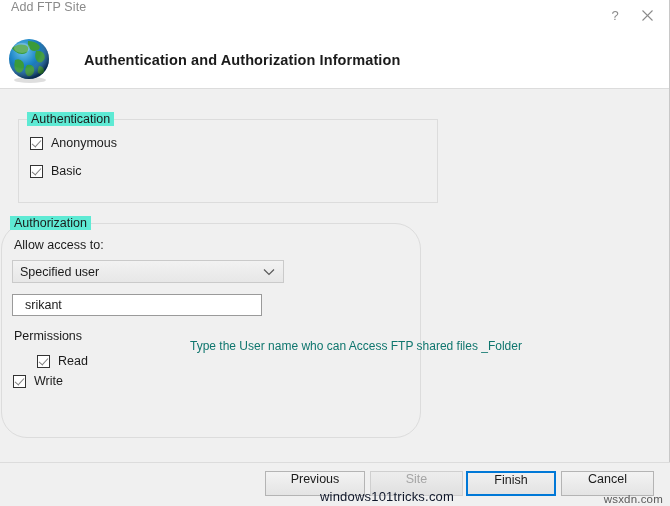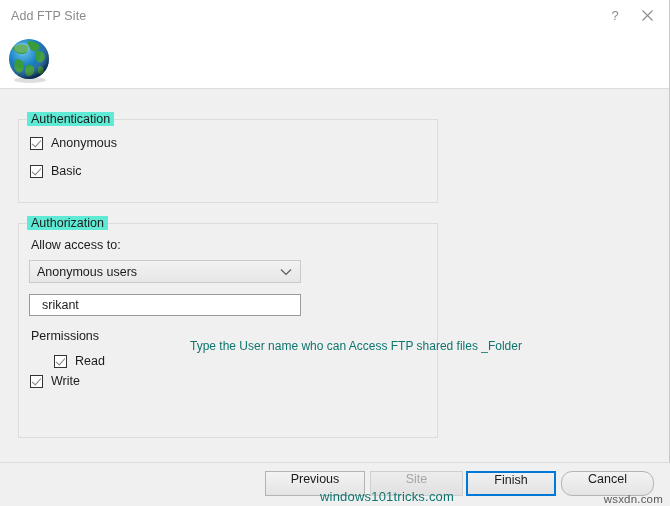--- a/index.html
+++ b/index.html
@@ -22,21 +22,21 @@
     background: #f0f0f0;
     box-sizing: border-box;
     border-right: 1px solid #c8c8c8;
   }
 
   
   .titlebar {
     height: 31px;
     background: #ffffff;
     display: flex;
-    align-items: center;
+    align-items: flex-start;
     position: relative;
   }
   .titlebar-title {
     font-size: 12.5px;
     color: #8a8a8a;
     margin-left: 11px;
     letter-spacing: 0.1px;
   }
   .titlebar-buttons {
     position: absolute;
@@ -105,24 +105,25 @@
     white-space: nowrap;
   }
 
   #auth-group {
     left: 18px;
     top: 30px;
     width: 420px;
     height: 84px;
   }
   #authz-group {
-    left: 18px;
+    left: 1px;
     top: 134px;
     width: 420px;
     height: 215px;
+    border-radius: 26px;
   }
 
   .check-row {
     position: absolute;
     display: flex;
     align-items: center;
   }
   .checkbox {
     width: 13px;
     height: 13px;
@@ -231,21 +232,21 @@
     border: 2px solid #0078d7;
     background: linear-gradient(to bottom, #f0f0f0 0%, #e3e3e3 100%);
   }
 
   .watermark {
     position: absolute;
     font-size: 13px;
     letter-spacing: 0.2px;
   }
   #wm-primary {
-    color: #0f766e;
+    color: #0f172a;
     left: 320px;
     bottom: 2px;
   }
   #wm-secondary {
     color: #5a5a5a;
     right: 6px;
     bottom: 1px;
     font-size: 11.5px;
   }
 </style>
@@ -291,20 +292,21 @@
           <path d="M22 5 q7 0 11 4 q2 3 -1 5 q-4 2 -7 0 q-4 -3 -3 -9z"></path>
           <path d="M30 15 q5 -1 8 3 q2 4 -1 7 q-3 3 -6 0 q-3 -4 -1 -10z"></path>
           <path d="M9 24 q5 -2 8 2 q2 4 0 8 q-2 4 -6 2 q-4 -3 -2 -12z"></path>
           <path d="M21 29 q5 -1 7 3 q1 4 -2 7 q-4 3 -6 -1 q-2 -5 1 -9z"></path>
           <path d="M33 30 q4 0 5 4 q0 4 -4 4 q-4 -1 -1 -8z"></path>
         </g>
         <circle cx="23" cy="23" r="20" fill="url(#shade)"></circle>
         <ellipse cx="16" cy="12" rx="8" ry="5" fill="rgba(255,255,255,0.22)"></ellipse>
       </svg>
     </span>
+    <span class="header-title">Authentication and Authorization Information</span>
   </div>
 
   <div class="body">
 
     <div class="groupbox" id="auth-group">
       <span class="groupbox-legend">Authentication</span>
       <div class="check-row" style="left:11px; top:16px;">
         <span class="checkbox checked"></span>
         <span class="check-label">Anonymous</span>
       </div>
@@ -313,29 +315,29 @@
         <span class="check-label">Basic</span>
       </div>
     </div>
 
     <div class="groupbox" id="authz-group">
       <span class="groupbox-legend">Authorization</span>
 
       <span class="field-label" style="left:12px; top:14px;">Allow access to:</span>
 
       <div class="combo" style="left:10px; top:36px; width:272px; height:23px;">
-        <span>Anonymous users</span>
+        <span>Specified user</span>
         <span class="combo-arrow">
           <svg width="12" height="8" viewBox="0 0 12 8" aria-hidden="true">
             <polyline points="1,1.5 6,6.5 11,1.5" fill="none" stroke="#5a5a5a" stroke-width="1.2"></polyline>
           </svg>
         </span>
       </div>
 
-      <input class="textinput" style="left: 10px; top: 70px; width: 272px; height: 22px; padding-left: 12px;" value="srikant">
+      <input class="textinput" style="left: 10px; top: 70px; width: 250px; height: 22px; padding-left: 12px;" value="srikant">
 
       <span class="field-label" style="left:12px; top:105px;">Permissions</span>
 
       <div class="check-row" style="left:11px; top:130px;margin-left:24px;">
         <span class="checkbox checked"></span>
         <span class="check-label">Read</span>
       </div>
       <div class="check-row" style="left:11px; top:150px;">
         <span class="checkbox checked"></span>
         <span class="check-label">Write</span>
@@ -349,21 +351,21 @@
   <div class="footer">
     <div class="btn" style="left:265px; width:100px;">
       <span>Previous</span>
     </div>
     <div class="btn disabled" style="left:370px; width:93px;">
       <span>Site</span>
     </div>
     <div class="btn default" style="left:466px; width:90px;">
       <span>Finish</span>
     </div>
-    <div class="btn" style="left:561px; width:93px;border-radius:11px;">
+    <div class="btn" style="left:561px; width:93px;">
       <span>Cancel</span>
     </div>
   </div>
 
   <span class="watermark" id="wm-primary">windows101tricks.com</span>
   <span class="watermark" id="wm-secondary">wsxdn.com</span>
 
 </div>
 
 </body></html>

